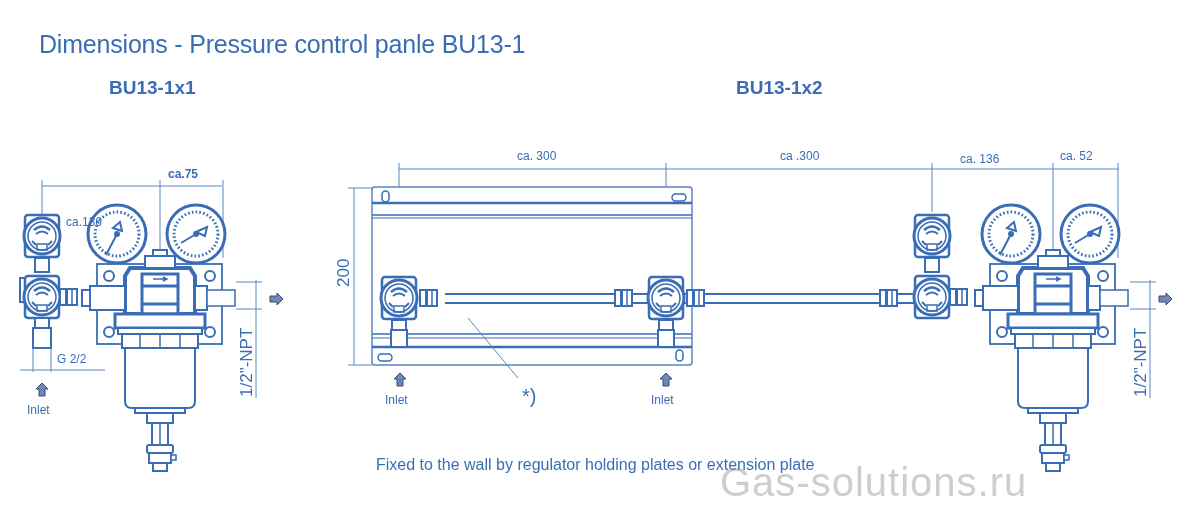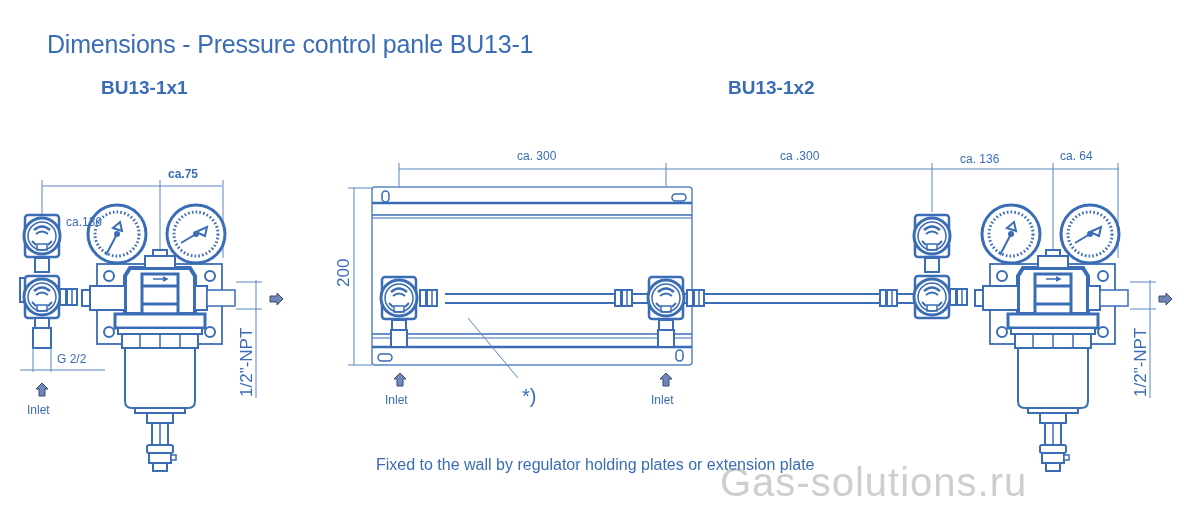--- a/index.html
+++ b/index.html
@@ -1,19 +1,19 @@
 <!DOCTYPE html>
 <html><head>
 <meta charset="utf-8">
 <style>
   html, body { margin:0; padding:0; background:#ffffff; }
   body { width:1184px; height:524px; position:relative; overflow:hidden;
          font-family:"Liberation Sans", sans-serif; color:#3a6db5; }
-  .title { position:absolute; left:39px; top:30px; font-size:25px; color:#3a6db5; white-space:nowrap; letter-spacing:-0.2px;margin-left:8px; }
-  .sub { position:absolute; font-size:19px; font-weight:bold; color:#3a6db5; white-space:nowrap; }
+  .title { position:absolute; left:39px; top:30px; font-size:25px; color:#3a6db5; white-space:nowrap; letter-spacing:-0.2px; }
+  .sub { position:absolute; font-size:19px; font-weight:bold; color:#3a6db5; white-space:nowrap;margin-left:8px; }
   .sub1 { left:101px; top:77px; }
   .sub2 { left:728px; top:77px; }
   svg.drawing { position:absolute; left:0; top:0; }
   .lbl { position:absolute; font-size:12px; color:#3a6db5; white-space:nowrap; }
   .vert { position:absolute; font-size:17px; color:#3a6db5; white-space:nowrap; transform:rotate(-90deg); transform-origin:left top; }
   .note { position:absolute; left:356px; top:455px; font-size:16px; line-height:20px; color:#3a6db5; white-space:nowrap; }
   .note .indent { padding-left:20px; display:block; }
   .note u { text-decoration:underline; }
   .watermark { position:absolute; left:720px; top:460px; font-size:40px; color:#c9c9c9; white-space:nowrap; letter-spacing:1px; font-weight:normal; opacity:0.9; }
 </style>
@@ -199,21 +199,21 @@
 
 <div class="lbl" style="left:66px;top:167px;margin-top:48px;">ca.136</div>
 <div class="lbl" style="left:168px;top:167px;font-weight:bold;">ca.75</div>
 <div class="lbl" style="left:57px;top:352px;">G 2/2</div>
 <div class="vert" style="left:237px;top:397px;">1/2"-NPT</div>
 <div class="lbl" style="left:27px;top:403px;">Inlet</div>
 
 <div class="lbl" style="left:517px;top:149px;">ca. 300</div>
 <div class="lbl" style="left:780px;top:149px;">ca .300</div>
 <div class="lbl" style="left:960px;top:152px;">ca. 136</div>
-<div class="lbl" style="left:1060px;top:149px;">ca. 64</div>
+<div class="lbl" style="left:1060px;top:149px;">ca. 52</div>
 <div class="vert" style="left:334px;top:287px;">200</div>
 <div class="vert" style="left:1131px;top:397px;">1/2"-NPT</div>
 <div class="lbl" style="left:385px;top:393px;">Inlet</div>
 <div class="lbl" style="left:651px;top:393px;">Inlet</div>
 <div class="lbl" style="left:522px;top:385px;font-size:20px;">*)</div>
 
 <div class="watermark">Gas-solutions.ru</div>
 
 <div class="note">
   <span class="indent">Fixed to the wall by regulator holding plates or extension plate</span>

